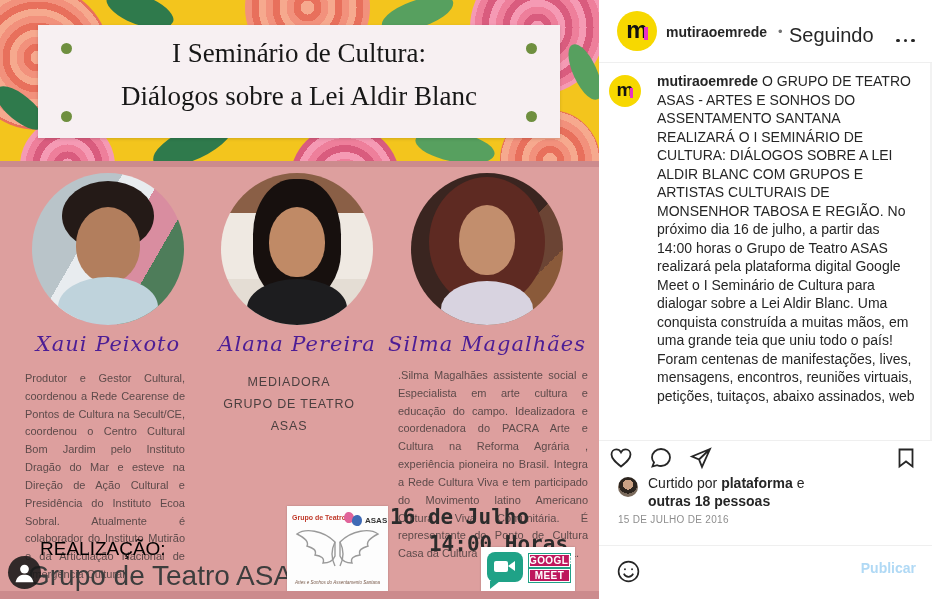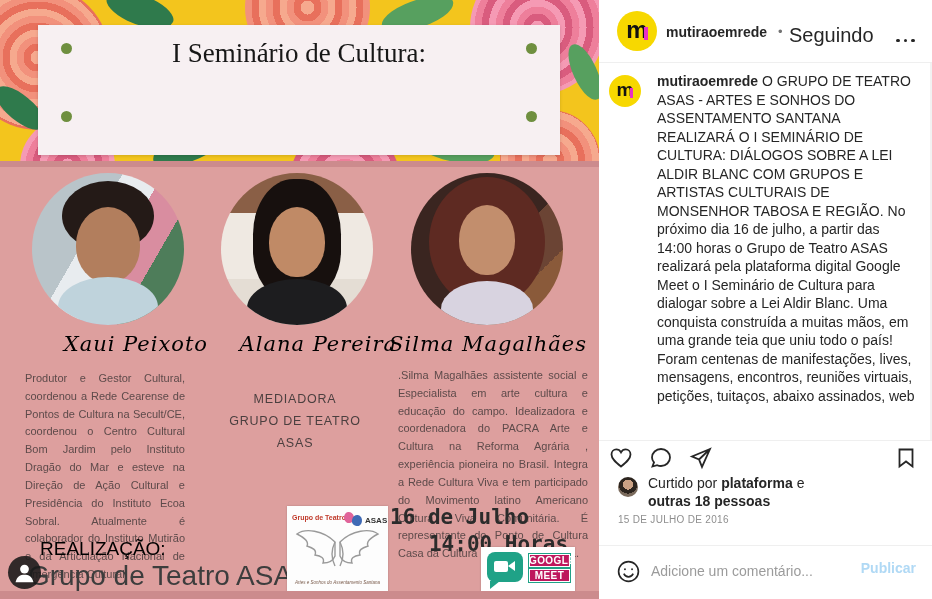--- a/index.html
+++ b/index.html
@@ -9,35 +9,35 @@
   
   .poster { position:absolute; left:0; top:0; width:599px; height:599px; background:#dd9f9e; overflow:hidden; }
 
   .floral { position:absolute; left:0; top:0; width:599px; height:161px; background:#f3c51d; overflow:hidden; }
   .rose { position:absolute; border-radius:50%; }
   .rose.salmon { background:repeating-radial-gradient(circle at 50% 50%, #f6a98e 0 7px, #e8705c 7px 14px, #f2917c 14px 21px); }
   .rose.pink { background:repeating-radial-gradient(circle at 50% 50%, #f59ab4 0 7px, #d95c7e 7px 14px, #ee7f9b 14px 21px); }
   .leaf { position:absolute; background:#2f7a4c; border-radius:60% 40% 60% 40%; }
   .leaf.light { background:#57a05f; }
 
-  .title-card { position:absolute; left:38px; top:25px; width:522px; height:130px; background:#f7f0f2; box-shadow:0 1px 3px rgba(0,0,0,.15); }
+  .title-card { position:absolute; left:38px; top:25px; width:522px; height:113px; background:#f7f0f2; box-shadow:0 1px 3px rgba(0,0,0,.15); }
   .dot { position:absolute; width:11px; height:11px; border-radius:50%; background:#6f8f3f; }
   .title-line { position:absolute; left:0; width:100%; text-align:center; font-family:"Liberation Serif", serif; color:#171717; }
   .title-line.l1 { top:13px; font-size:27px; }
   .title-line.l2 { top:56px; font-size:27px; }
 
   .band { position:absolute; left:0; width:599px; height:6px; background:#cc8b8d; }
 
   .photo { position:absolute; top:173px; width:152px; height:152px; border-radius:50%; overflow:hidden; }
   .ph-bg { position:absolute; inset:0; }
   .p-hair { position:absolute; border-radius:50%; }
   .p-face { position:absolute; border-radius:50% 50% 48% 48%; }
   .p-shirt { position:absolute; border-radius:50% 50% 0 0; }
 
-  .speaker-name { position:absolute; top:332px; width:200px; text-align:right; font-family:"DejaVu Serif", serif; font-style:italic; font-size:21px; color:#000000; letter-spacing:1px; }
+  .speaker-name { position:absolute; top:332px; width:200px; text-align:center; font-family:"DejaVu Serif", serif; font-style:italic; font-size:21px; color:#4c1d95; letter-spacing:1px; }
 
   .bio { position:absolute; font-size:11px; line-height:1.62; color:#5d4a4a; text-align:justify; }
   .role { position:absolute; top:372px; width:200px; text-align:center; font-size:12.5px; line-height:1.75; color:#4b3f3f; letter-spacing:.8px; }
 
   .realizacao-label { position:absolute; left:40px; top:538px; font-size:19px; color:#000000; }
   .realizacao-name { position:absolute; left:28px; top:560px; font-size:28px; color:#3d3d3d; }
 
   .asas-box { position:absolute; left:287px; top:506px; width:101px; height:92px; background:#fdfdfd; box-shadow:0 0 2px rgba(0,0,0,.2); font-size:0; }
   .asas-top { position:absolute; left:5px; top:6px; width:92px; height:14px; }
   .asas-gdt { position:absolute; left:0; top:2px; font-size:7px; font-weight:bold; color:#c03a2b; }
@@ -124,20 +124,21 @@
       <div class="leaf light" style="left:415px;top:132px;width:80px;height:30px;transform:rotate(15deg);"></div>
       <div class="leaf" style="left:-10px;top:95px;width:60px;height:26px;transform:rotate(45deg);"></div>
       <div class="leaf light" style="left:555px;top:60px;width:60px;height:24px;transform:rotate(70deg);"></div>
 
       <div class="title-card">
         <div class="dot" style="left:23px;top:18px;"></div>
         <div class="dot" style="left:23px;top:86px;"></div>
         <div class="dot" style="right:23px;top:18px;"></div>
         <div class="dot" style="right:23px;top:86px;"></div>
         <div class="title-line l1">I Seminário de Cultura:</div>
+        <div class="title-line l2">Diálogos sobre a Lei Aldir Blanc</div>
       </div>
     </div>
 
     <div class="band" style="top:161px;"></div>
 
     <div class="photo" style="left:32px;">
       <div class="ph-bg" style="background:linear-gradient(120deg,#b9c4c9 0 38%,#e8ecef 38% 55%,#d98da0 55% 72%,#4e7d5a 72%);"></div>
       <div class="p-hair" style="left:30px;top:8px;width:92px;height:70px;background:#241a17;"></div>
       <div class="p-face" style="left:44px;top:34px;width:64px;height:76px;background:#b27e5d;"></div>
       <div class="p-shirt" style="left:26px;top:104px;width:100px;height:60px;background:#bfd3dc;"></div>
@@ -154,21 +155,21 @@
       <div class="p-face" style="left:48px;top:32px;width:56px;height:70px;background:#c28e6d;"></div>
       <div class="p-shirt" style="left:30px;top:108px;width:92px;height:56px;background:#d8d3e0;"></div>
     </div>
 
     <div class="speaker-name" style="left:8px;">Xaui Peixoto</div>
     <div class="speaker-name" style="left:387px;">Silma Magalhães</div>
     <div class="speaker-name" style="left:197px;">Alana Pereira</div>
 
     <div class="bio" style="left:25px;top:370px;width:160px;">Produtor e Gestor Cultural, coordenou a Rede Cearense de Pontos de Cultura na Secult/CE, coordenou o Centro Cultural Bom Jardim pelo Instituto Dragão do Mar e esteve na Direção de Ação Cultural e Presidência do Instituto Ecoa Sobral. Atualmente é colaborador do Instituto Mutirão e da Articulação Nacional de Emergência Cultural.</div>
 
-    <div class="role" style="left:195px;margin-top:17px;">
+    <div class="role" style="left:189px;">
       <div>MEDIADORA</div>
       <div>GRUPO DE TEATRO</div>
       <div>ASAS</div>
     </div>
 
     <div class="bio" style="left:398px;top:367px;width:190px;">.Silma Magalhães assistente social e Especialista em arte cultura e educação do campo. Idealizadora e coordenadora do PACRA Arte e Cultura na Reforma Agrária , experiência pioneira no Brasil. Integra a Rede Cultura Viva e tem participado do Movimento latino Americano Cultura Viva Comunitária. É representante do Ponto de Cultura Casa da Cultura da Reforma Agrária.</div>
 
     <div class="realizacao-label">REALIZAÇÃO:</div>
     <div class="realizacao-name">Grupo de Teatro ASAS</div>
 
@@ -274,17 +275,16 @@
 
     <div class="addc">
       <span class="emoji">
         <svg viewBox="0 0 24 24" fill="none" stroke="#262626" stroke-width="1.6">
           <circle cx="12" cy="12" r="9.5"></circle>
           <circle cx="8.6" cy="9.8" r="0.9" fill="#262626" stroke="none"></circle>
           <circle cx="15.4" cy="9.8" r="0.9" fill="#262626" stroke="none"></circle>
           <path d="M7.5 14 C8.6 16.3 10.2 17.2 12 17.2 C13.8 17.2 15.4 16.3 16.5 14"></path>
         </svg>
       </span>
-      <input class="cinput" placeholder="Adicione um comentário..." style="">
       <button class="publish">Publicar</button>
     </div>
   </div>
 </div>
 
 </body></html>

